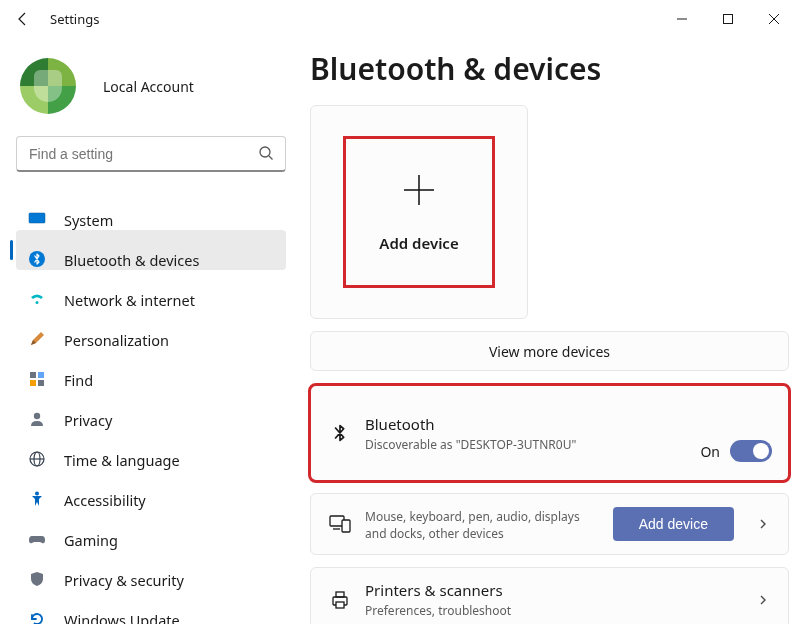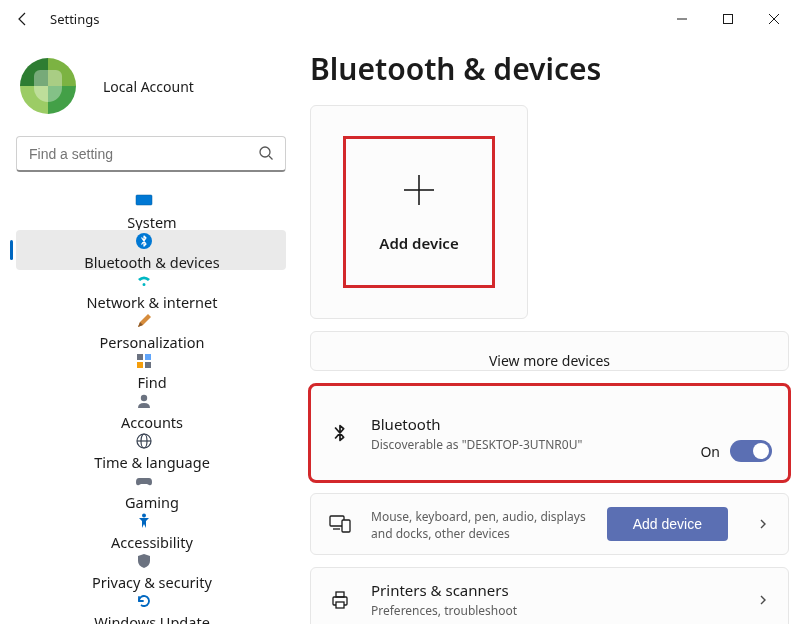--- a/index.html
+++ b/index.html
@@ -83,29 +83,28 @@
     background: #fff;
     outline: none;
   }
   .search .icon {
     position: absolute;
     right: 12px; top: 9px;
   }
   .nav { list-style: none; }
   .nav li {
     display: flex;
-    align-items: center;
+    align-items: flex-end;
     height: 40px;
     padding: 0 8px 0 10px;
     border-radius: 4px;
     cursor: pointer;
     font-size: 14.5px;
     position: relative;
     margin-right: 10px;
-    flex-direction: column;
   }
   .nav li.selected {
     background: #eaeaea;
   }
   .nav li.selected::before {
     content: "";
     position: absolute;
     left: -6px; top: 10px;
     width: 3px; height: 20px;
     background: #0067c0;
@@ -158,34 +157,34 @@
   .add-tile-inner .label {
     font-size: 15px;
     font-weight: 600;
   }
   .view-more {
     height: 40px;
     border: 1px solid #e6e6e6;
     border-radius: 6px;
     background: #fcfcfc;
     display: flex;
-    align-items: flex-end;
+    align-items: center;
     justify-content: center;
     font-size: 14px;
     cursor: pointer;
     margin-bottom: 14px;
   }
   .row {
     border: 1px solid #e6e6e6;
     border-radius: 6px;
     background: #fcfcfc;
     display: flex;
     align-items: center;
     padding: 12px 16px;
-    gap: 18px;
+    gap: 12px;
     cursor: pointer;
     margin-bottom: 12px;
   }
   .row.highlight {
     outline: 3px solid #d3282b;
     outline-offset: -1px;
     border-color: transparent;
     padding-top: 18px;
     padding-bottom: 18px;
   }
@@ -329,48 +328,48 @@
         </span>
         <span>Find</span>
       </li>
       <li>
         <span class="nav-icon">
           <svg width="18" height="18" viewBox="0 0 18 18" fill="#6b7280">
               <circle cx="9" cy="6" r="3.2"></circle>
               <path d="M3 16 Q3 11 9 11 Q15 11 15 16 Z"></path>
             </svg>
         </span>
-        <span>Accounts</span>
+        <span>Privacy</span>
       </li>
       <li>
         <span class="nav-icon">
           <svg width="18" height="18" viewBox="0 0 18 18" fill="none" stroke="#374151" stroke-width="1.2">
               <circle cx="9" cy="9" r="7"></circle>
               <ellipse cx="9" cy="9" rx="3" ry="7"></ellipse>
               <line x1="2" y1="9" x2="16" y2="9"></line>
             </svg>
         </span>
         <span>Time &amp; language</span>
       </li>
       <li>
         <span class="nav-icon">
-          <svg width="18" height="18" viewBox="0 0 18 18" fill="#6b7280">
-              <path d="M4 6 L14 6 Q17 6 17 10 Q17 14 14 13 L12 12 L6 12 L4 13 Q1 14 1 10 Q1 6 4 6"></path>
-            </svg>
-        </span>
-        <span>Gaming</span>
-      </li>
-      <li>
-        <span class="nav-icon">
           <svg width="18" height="18" viewBox="0 0 18 18" fill="#0067c0">
               <circle cx="9" cy="3.5" r="2"></circle>
               <path d="M4 6 L14 6 L11 9 L11 16 L9 12 L7 16 L7 9 Z"></path>
             </svg>
         </span>
         <span>Accessibility</span>
+      </li>
+      <li>
+        <span class="nav-icon">
+          <svg width="18" height="18" viewBox="0 0 18 18" fill="#6b7280">
+              <path d="M4 6 L14 6 Q17 6 17 10 Q17 14 14 13 L12 12 L6 12 L4 13 Q1 14 1 10 Q1 6 4 6"></path>
+            </svg>
+        </span>
+        <span>Gaming</span>
       </li>
       <li>
         <span class="nav-icon">
           <svg width="18" height="18" viewBox="0 0 18 18" fill="#6b7280">
               <path d="M9 2 L15 4 L15 9 Q15 14 9 16 Q3 14 3 9 L3 4 Z"></path>
             </svg>
         </span>
         <span>Privacy &amp; security</span>
       </li>
       <li>

